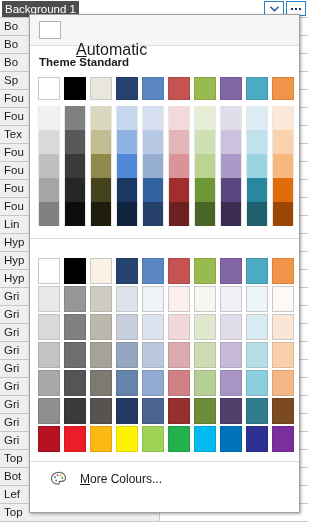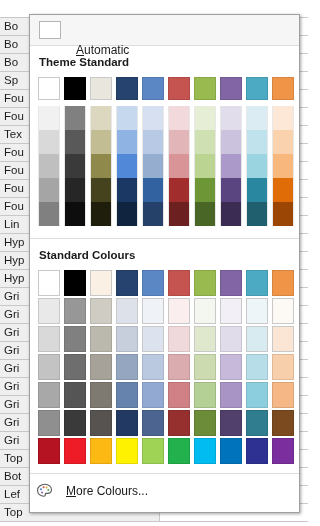--- a/index.html
+++ b/index.html
@@ -129,21 +129,21 @@
     cursor: default;
   }
   #automatic-row .auto-swatch {
     width: 22px; height: 18px;
     background: #ffffff;
     border: 1px solid #b4b4b4;
     box-sizing: border-box;
   }
   #automatic-row .auto-label {
     margin-left: 15px;
-    font-size: 12px;
+    font-size: 16px;
     margin-top: 40px;
   }
   #automatic-row .auto-label u { text-decoration: underline; }
 
   
   .grid {
     padding: 0 0 0 6px;
     display: grid;
     grid-template-columns: repeat(10, 26px);
     gap: 0px;
@@ -166,34 +166,50 @@
   .grid.variants .swatch { height: 24px; padding: 0 2px; }
   .grid.variants .swatch > i { border-left: 1px solid #e7e7e7; border-right: 1px solid #e7e7e7; border-top: none; border-bottom: none; }
 
   .grid.std .swatch { height: 28px; padding: 1px 2px; }
 
   
   #more-colours-row {
     height: 34px;
     display: flex;
     align-items: center;
-    padding-left: 6px;
+    padding-left: 20px;
   }
   #more-colours-row .label {
     margin-left: 12px;
     font-size: 12px;
   }
   #more-colours-row .label u { text-decoration: underline; }
   .palette-icon { width: 18px; height: 16px; display:block; }
 </style>
 </head>
 <body>
 
 <div id="property-sheet">
     <div class="prop-row active">
+      <div class="prop-value">
+        <span class="value-selected">Background 1</span>
+        <span class="value-spacer"></span>
+        <span class="mini-btn">
+          <svg width="9" height="6" viewBox="0 0 9 6">
+            <path d="M0.5 0.8 L4.5 4.8 L8.5 0.8" fill="none" stroke="#1b4f8f" stroke-width="1.4"></path>
+          </svg>
+        </span>
+        <span class="mini-btn">
+          <span class="ellipsis-dots">
+            <i></i>
+            <i></i>
+            <i></i>
+          </span>
+        </span>
+      </div>
     </div>
     <div class="prop-row">
       <div class="prop-name">Bo</div>
       <div class="prop-value"></div>
     </div>
     <div class="prop-row">
       <div class="prop-name">Bo</div>
       <div class="prop-value"></div>
     </div>
     <div class="prop-row">
@@ -506,21 +522,20 @@
         </div>
         <div class="swatch" title="#9c4606">
           <i style="background: rgb(156, 70, 6);"></i>
         </div>
       </div>
     </div>
 
   <div style="height:12px"></div>
   <div class="sep"></div>
   <div style="height:10px"></div>
-  <div class="popup-section-head">Standard Colours</div>
   <div style="height:8px"></div>
 
   <div class="grid std" id="standard-base-grid">
       <div class="swatch light" title="#ffffff">
         <i style="background: rgb(255, 255, 255);"></i>
       </div>
       <div class="swatch" title="#000000">
         <i style="background: rgb(0, 0, 0);"></i>
       </div>
       <div class="swatch light" title="#faf1e4">

